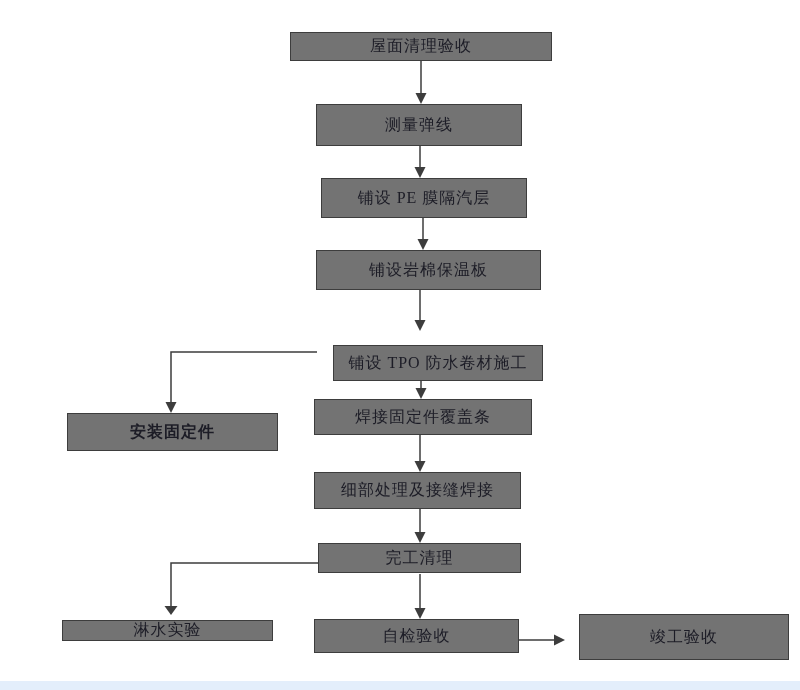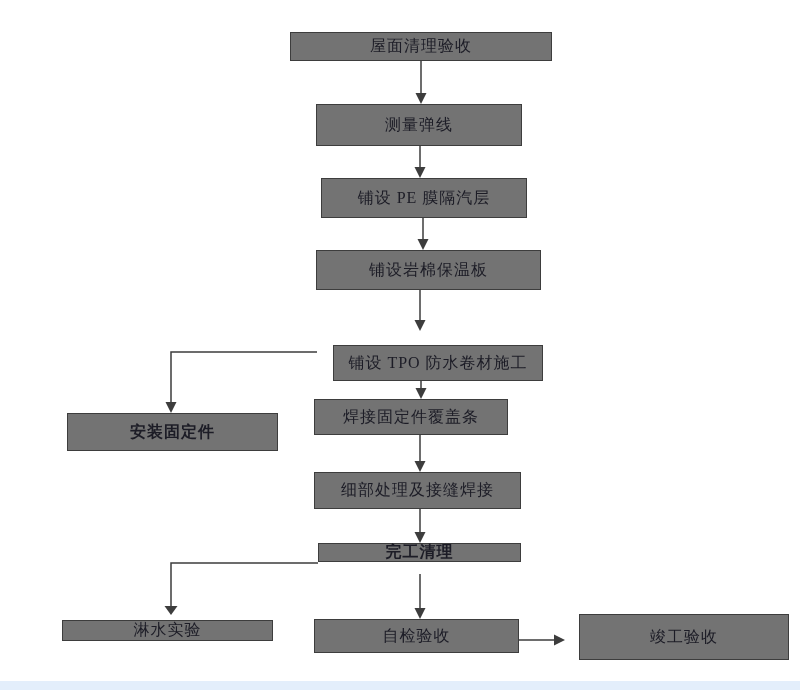--- a/index.html
+++ b/index.html
@@ -98,25 +98,25 @@
   <div class="flow-box" style="left:316px; top:104px; width:206px; height:42px;">测量弹线</div>
 
   <div class="flow-box" style="left:321px; top:178px; width:206px; height:40px;">铺设 PE 膜隔汽层</div>
 
   <div class="flow-box" style="left:316px; top:250px; width:225px; height:40px;">铺设岩棉保温板</div>
 
   <div class="flow-box" style="left:317px; top:345px; width:210px; height:36px;margin-left:16px;">铺设 TPO 防水卷材施工</div>
 
   <div class="flow-box" style="left:67px;  top:413px; width:211px; height:38px;font-weight:bold;">安装固定件</div>
 
-  <div class="flow-box" style="left:314px; top:399px; width:194px; height:36px;">焊接固定件覆盖条</div>
+  <div class="flow-box" style="left:314px; top:399px; width:218px; height:36px;">焊接固定件覆盖条</div>
 
   <div class="flow-box" style="left:314px; top:472px; width:207px; height:37px;text-align:right;">细部处理及接缝焊接</div>
 
-  <div class="flow-box" style="left:318px; top:543px; width:203px; height:19px;font-weight:bold;">完工清理</div>
+  <div class="flow-box" style="left:318px; top:543px; width:203px; height:30px;">完工清理</div>
 
   <div class="flow-box" style="left:62px;  top:620px; width:211px; height:21px;">淋水实验</div>
 
   <div class="flow-box" style="left:314px; top:619px; width:205px; height:34px;">自检验收</div>
 
   <div class="flow-box" style="left:565px; top:614px; width:210px; height:46px;margin-left:14px;">竣工验收</div>
 
   <div class="bottom-tint"></div>
 </div>
 

